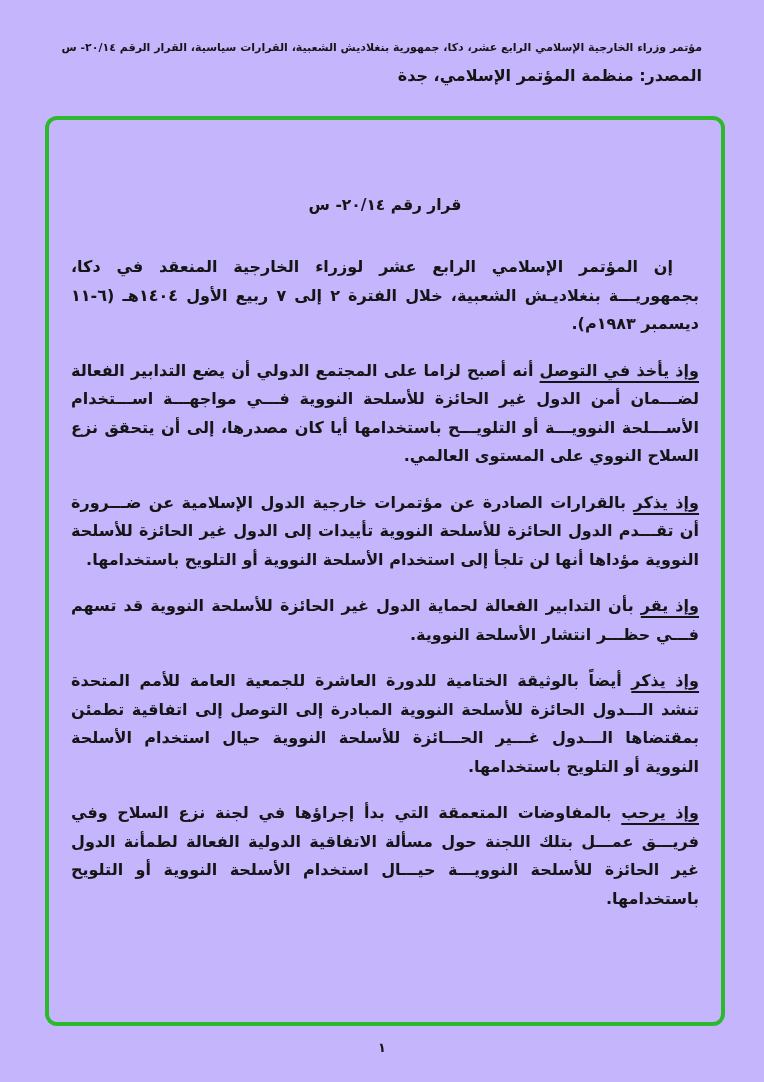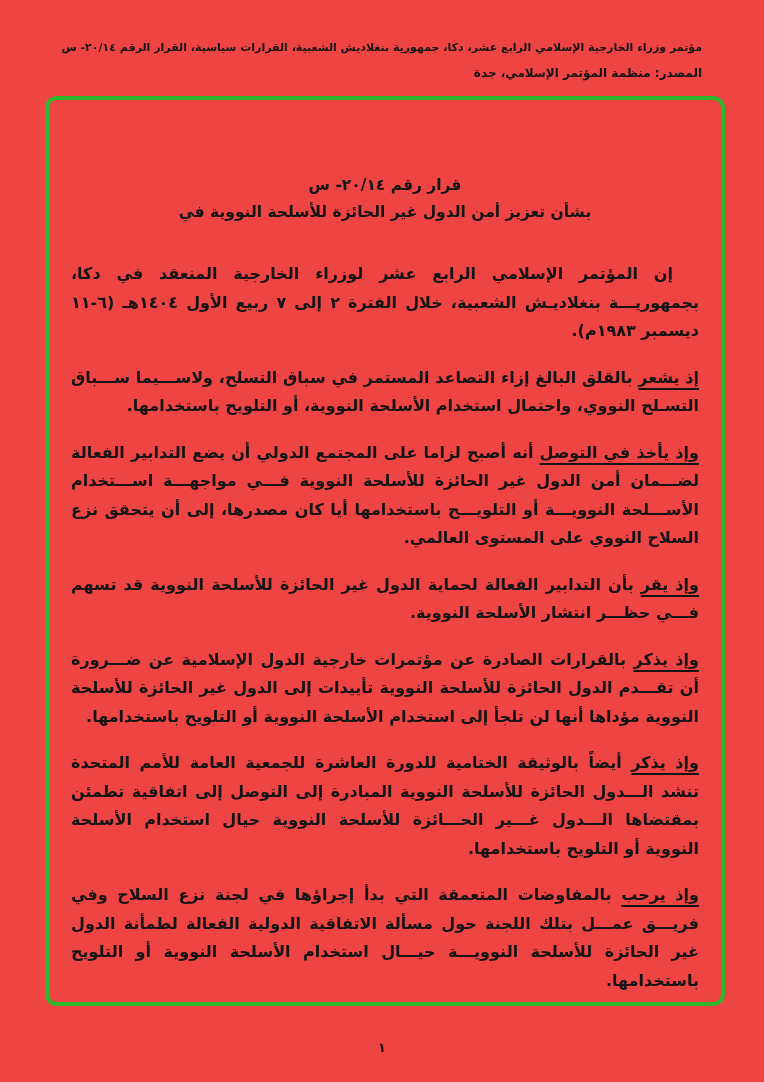--- a/index.html
+++ b/index.html
@@ -4,21 +4,21 @@
 <style>
   html, body {
     margin: 0;
     padding: 0;
     background: #ffffff;
   }
   .page {
     position: relative;
     width: 764px;
     height: 1082px;
-    background: #ef4444;
+    background: #c4b5fd;
     font-family: "DejaVu Sans", sans-serif;
     color: #151515;
     overflow: hidden;
   }
   .doc-header {
     position: absolute;
     top: 40px;
     right: 62px;
     width: 634px;
     direction: rtl;
@@ -26,25 +26,25 @@
     font-weight: bold;
   }
   .hl1 {
     font-size: 11px;
     line-height: 15px;
     letter-spacing: 0;
     white-space: nowrap;
   }
   .hl2 {
     margin-top: 11px;
-    font-size: 12px;
+    font-size: 16px;
   }
   .frame {
     position: absolute;
-    top: 96px;
+    top: 116px;
     left: 45px;
     width: 672px;
     height: 902px;
     border: 4px solid #2eb82e;
     border-radius: 12px;
     box-sizing: content-box;
   }
   .content {
     direction: rtl;
     padding: 72px 22px 0 22px;
@@ -90,32 +90,30 @@
   <div class="doc-header">
     <div class="hl1">مؤتمر وزراء الخارجية الإسلامي الرابع عشر، دكا، جمهورية بنغلاديش الشعبية، القرارات سياسية، القرار الرقم ٢٠/١٤- س</div>
     <div class="hl2">المصدر: منظمة المؤتمر الإسلامي، جدة</div>
   </div>
 
   <div class="frame">
     <div class="content">
 
       <div class="title">
         <div>قرار رقم ٢٠/١٤- س</div>
-        <div>بشأن تعزيز أمن الدول غير الحائزة للأسلحة النووية في</div>
       </div>
 
       <p class="para indent"><span>إن المؤتمر الإسلامي الرابع عشر لوزراء الخارجية المنعقد في دكا، بجمهوريـــة بنغلاديـش الشعبية، خلال الفترة ٢ إلى ٧ ربيع الأول ١٤٠٤هـ (٦-١١ ديسمبر ١٩٨٣م).</span></p>
 
-      <p class="para"><span class="lead">إذ يشعر</span><span> بالقلق البالغ إزاء التصاعد المستمر في سباق التسلح، ولاســـيما ســـباق التسـلح النووي، واحتمال استخدام الأسلحة النووية، أو التلويح باستخدامها.</span></p>
 
       <p class="para"><span class="lead">وإذ يأخذ في التوصل</span><span> أنه أصبح لزاما على المجتمع الدولي أن يضع التدابير الفعالة لضـــمان أمن الدول غير الحائزة للأسلحة النووية فـــي مواجهـــة اســـتخدام الأســـلحة النوويـــة أو التلويـــح باستخدامها أيا كان مصدرها، إلى أن يتحقق نزع السلاح النووي على المستوى العالمي.</span></p>
 
+      <p class="para"><span class="lead">وإذ يذكر</span><span> بالقرارات الصادرة عن مؤتمرات خارجية الدول الإسلامية عن ضـــرورة أن تقـــدم الدول الحائزة للأسلحة النووية تأييدات إلى الدول غير الحائزة للأسلحة النووية مؤداها أنها لن تلجأ إلى استخدام الأسلحة النووية أو التلويح باستخدامها.</span></p>
+
       <p class="para"><span class="lead">وإذ يقر</span><span> بأن التدابير الفعالة لحماية الدول غير الحائزة للأسلحة النووية قد تسهم فـــي حظـــر انتشار الأسلحة النووية.</span></p>
-
-      <p class="para"><span class="lead">وإذ يذكر</span><span> بالقرارات الصادرة عن مؤتمرات خارجية الدول الإسلامية عن ضـــرورة أن تقـــدم الدول الحائزة للأسلحة النووية تأييدات إلى الدول غير الحائزة للأسلحة النووية مؤداها أنها لن تلجأ إلى استخدام الأسلحة النووية أو التلويح باستخدامها.</span></p>
 
       <p class="para"><span class="lead">وإذ يذكر</span><span> أيضاً بالوثيقة الختامية للدورة العاشرة للجمعية العامة للأمم المتحدة تنشد الـــدول الحائزة للأسلحة النووية المبادرة إلى التوصل إلى اتفاقية تطمئن بمقتضاها الـــدول غـــير الحـــائزة للأسلحة النووية حيال استخدام الأسلحة النووية أو التلويح باستخدامها.</span></p>
 
       <p class="para"><span class="lead">وإذ يرحب</span><span> بالمفاوضات المتعمقة التي بدأ إجراؤها في لجنة نزع السلاح وفي فريـــق عمـــل بتلك اللجنة حول مسألة الاتفاقية الدولية الفعالة لطمأنة الدول غير الحائزة للأسلحة النوويـــة حيـــال استخدام الأسلحة النووية أو التلويح باستخدامها.</span></p>
 
     </div>
   </div>
 
   <div class="pageno">١</div>
 

